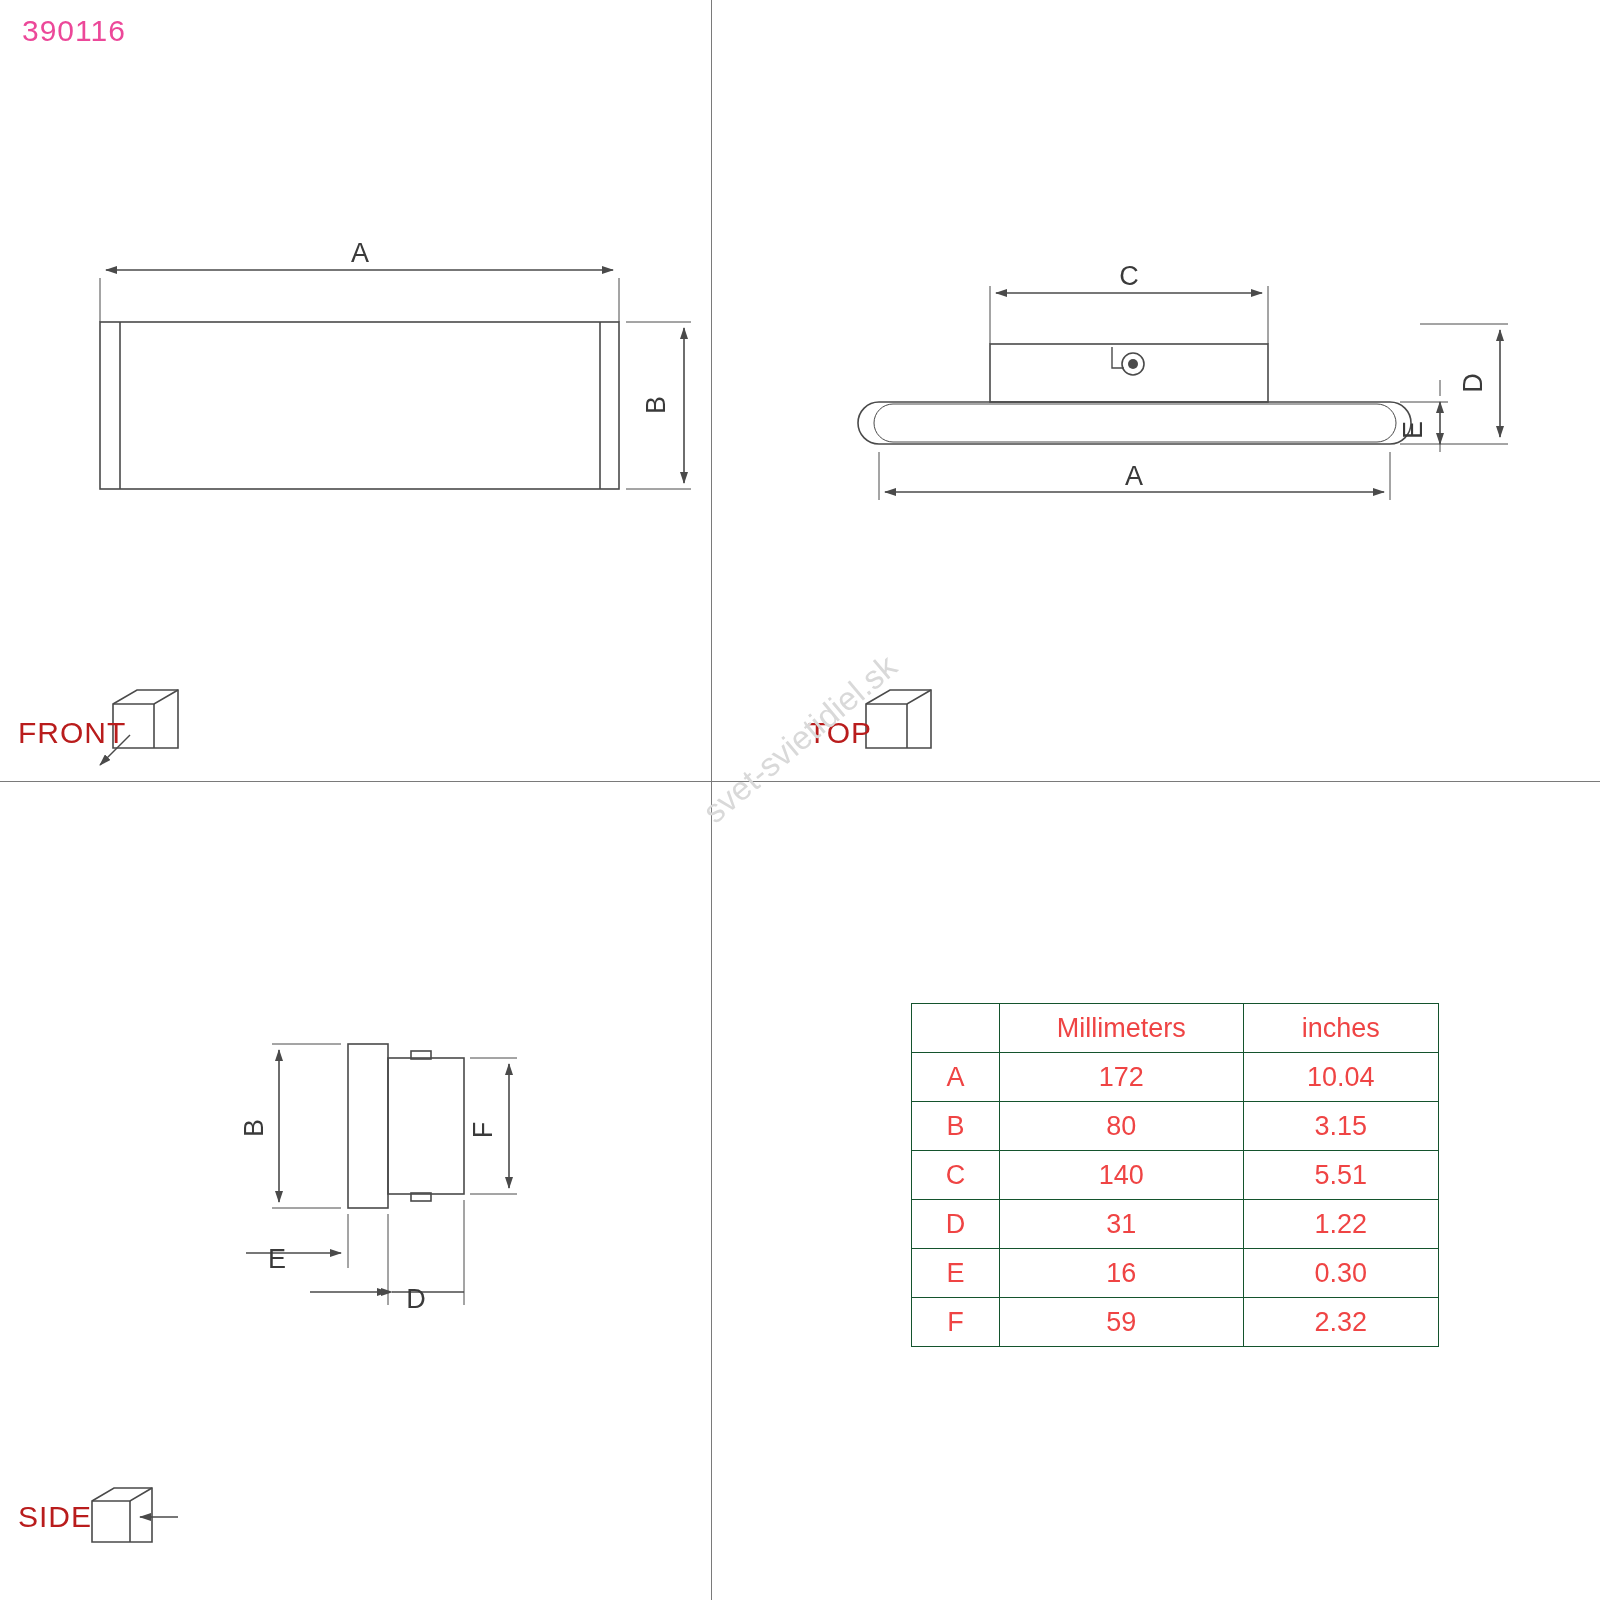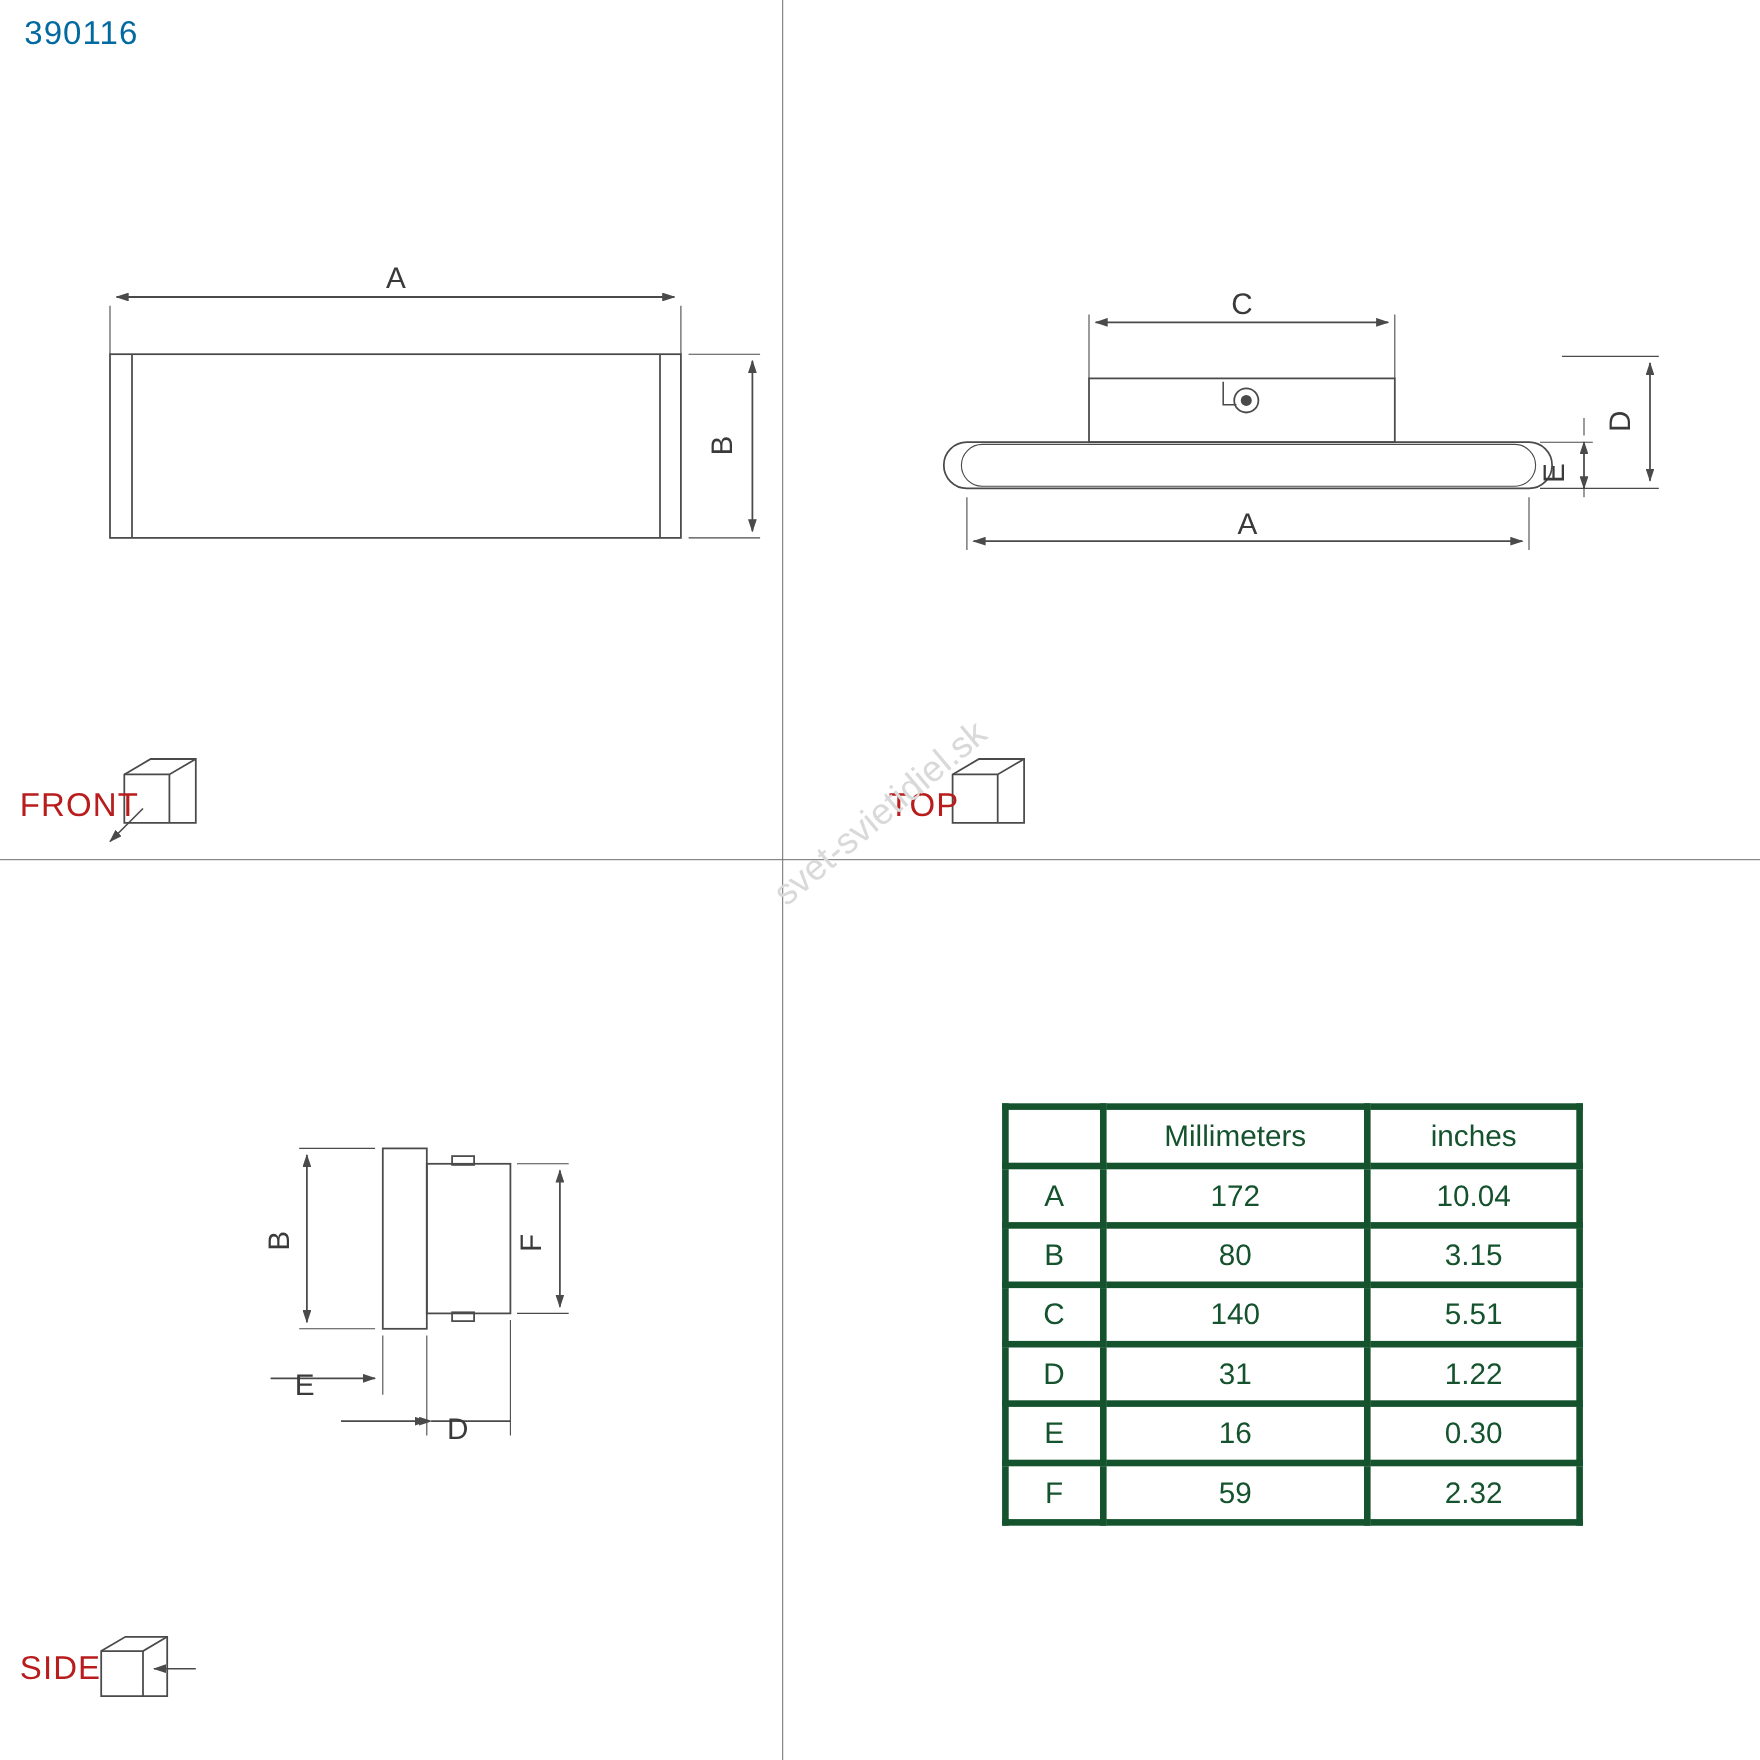--- a/index.html
+++ b/index.html
@@ -15,21 +15,21 @@
     font-family: "Liberation Sans", sans-serif;
     color: #3a3a3a;
     overflow: hidden;
   }
   .part-number {
     position: absolute;
     left: 22px;
     top: 14px;
     font-size: 30px;
     letter-spacing: 1px;
-    color: #0369a1;
+    color: #ec4899;
   }
   
   .divider-h {
     position: absolute;
     left: 0;
     top: 781px;
     width: 1600px;
     height: 1px;
     background: #7a7a7a;
   }
@@ -84,25 +84,25 @@
   
   table.dims {
     position: absolute;
     left: 911px;
     top: 1003px;
     border-collapse: collapse;
     width: 528px;
     background: #fff;
   }
   table.dims td, table.dims th {
-    border: 6px solid #14532d;
+    border: 1px solid #14532d;
     font-weight: normal;
     font-size: 27px;
     text-align: center;
-    color: #14532d;
+    color: #ef4444;
     height: 48px;
     padding: 0;
   }
   table.dims .col-letter { width: 88px; }
   table.dims .col-mm { width: 244px; }
   table.dims .col-in { width: 196px; }
 </style>
 </head>
 <body>
 

